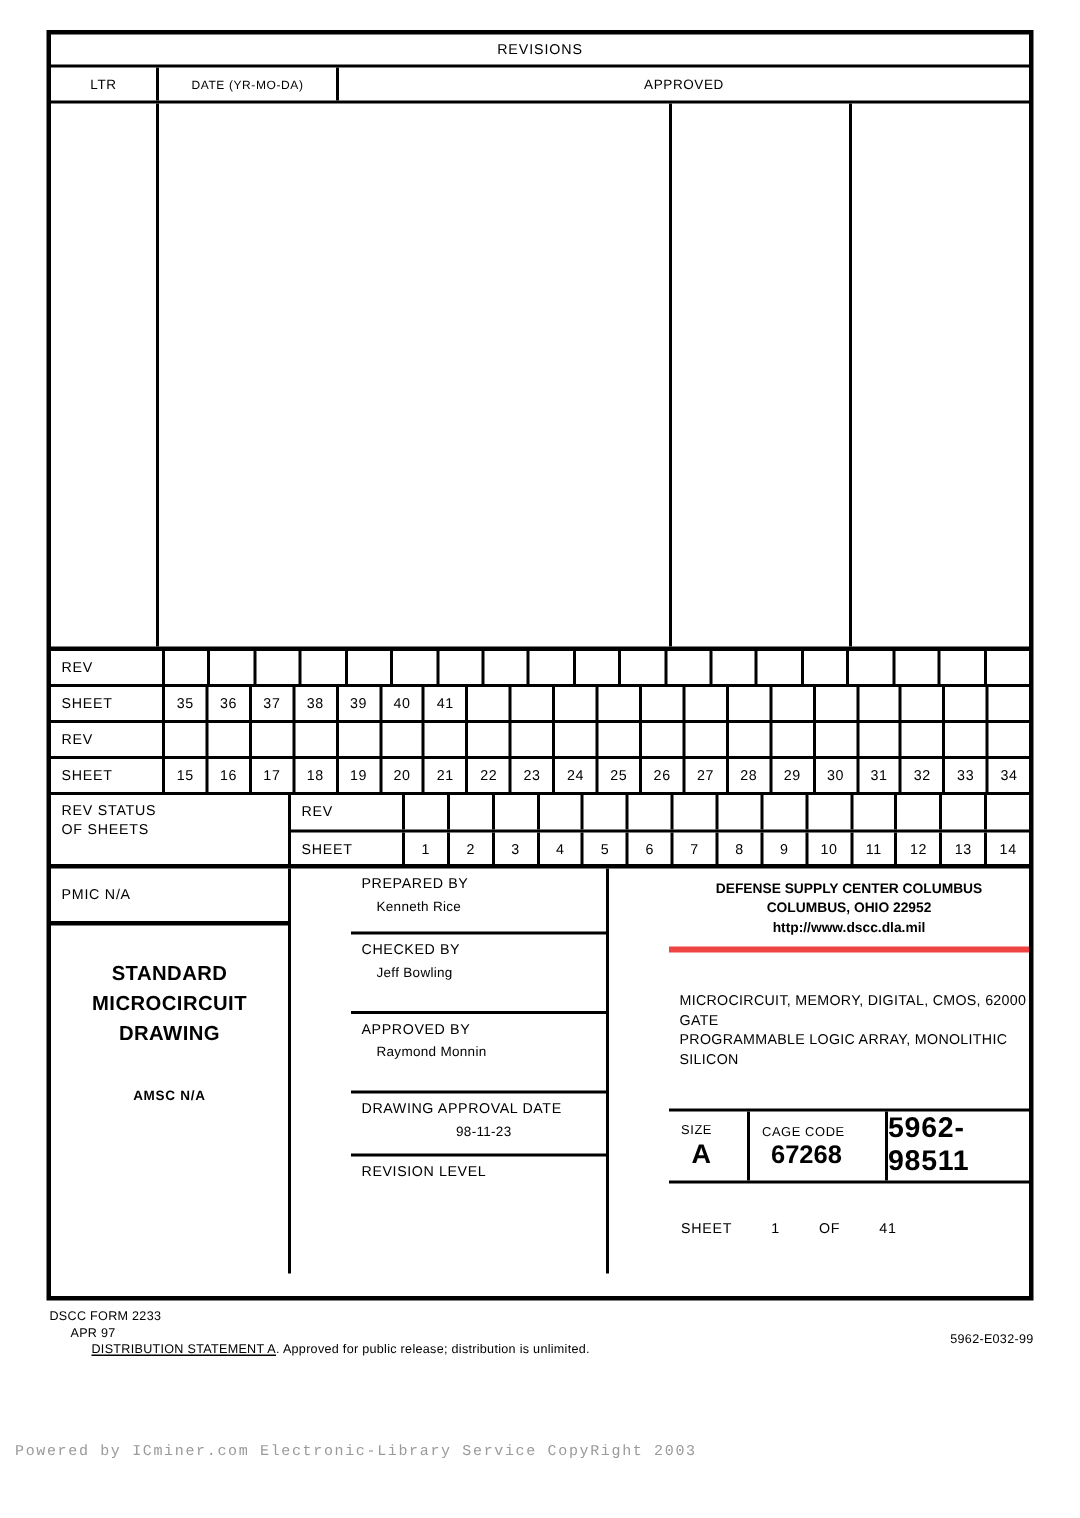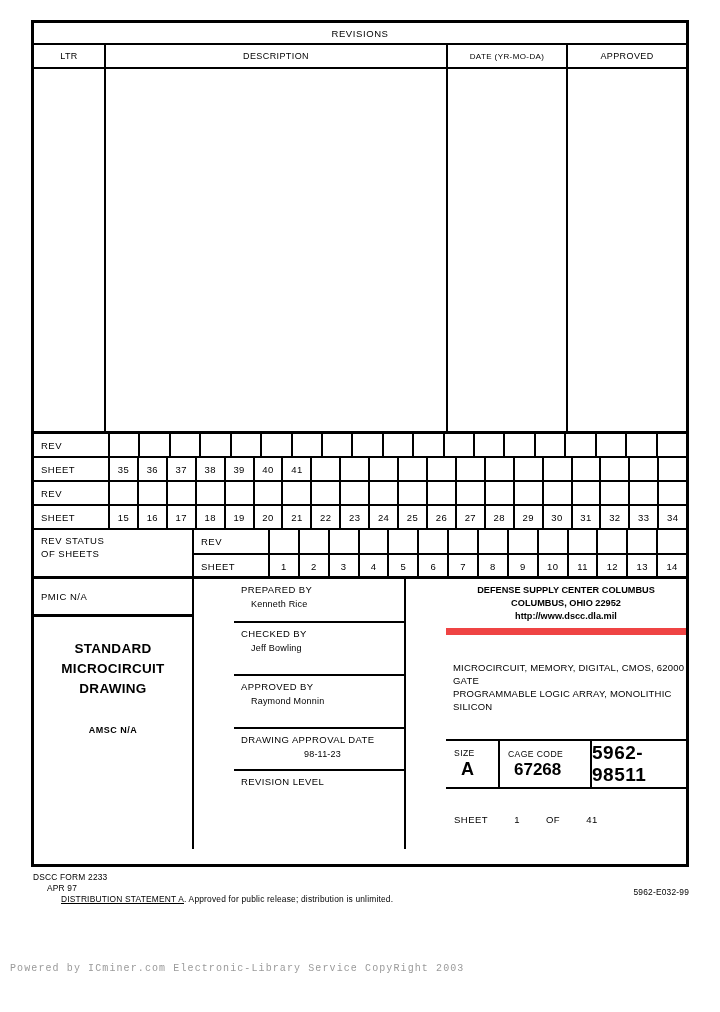--- a/index.html
+++ b/index.html
@@ -175,21 +175,21 @@
   #bx-revlevel { flex: 1; }
 
   #tb-right {
     flex: 1;
     display: flex;
     flex-direction: column;
     box-sizing: border-box;
   }
   #dscc-addr {
     height: 56px;
-    border-bottom: 7px solid #ef4444;
+    border-bottom: 4px solid #ef4444;
     display: flex;
     flex-direction: column;
     align-items: center;
     justify-content: center;
     font-weight: bold;
     font-size: 9.2px;
     line-height: 13px;
     box-sizing: border-box;
   }
   #descr {
@@ -278,21 +278,20 @@
 </style>
 </head>
 <body>
 
 <div id="sheet">
 
   <div id="rev-title" class="row cell">REVISIONS</div>
 
   <div id="rev-head" class="row">
     <div class="cell c-ltr">LTR</div>
-    <div class="cell c-desc">DESCRIPTION</div>
     <div class="cell c-date" style="font-size:8px">DATE (YR-MO-DA)</div>
     <div class="cell c-appr">APPROVED</div>
   </div>
 
   <div id="rev-body" class="row">
     <div class="cell c-ltr"></div>
     <div class="cell c-desc"></div>
     <div class="cell c-date"></div>
     <div class="cell c-appr"></div>
   </div>

